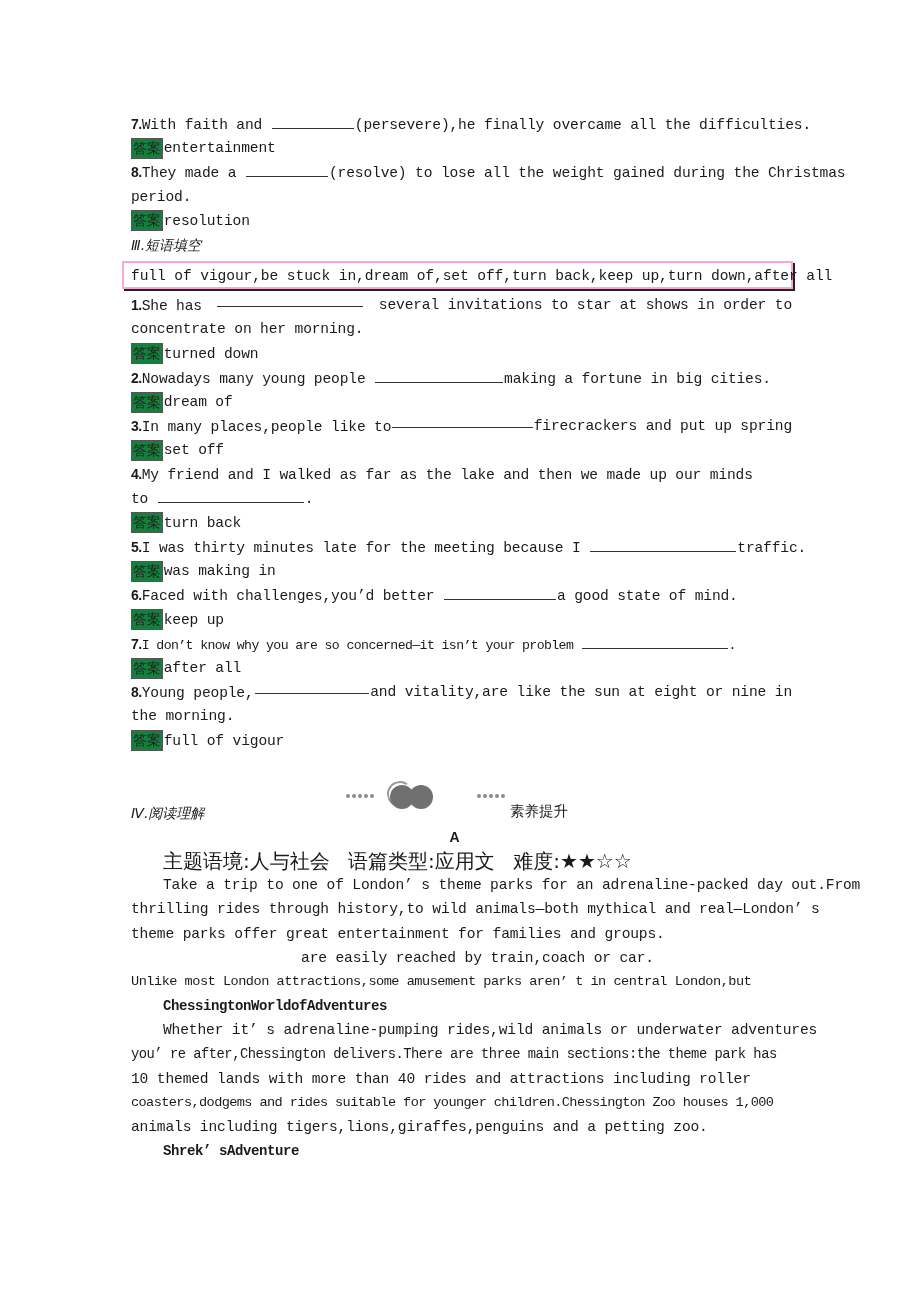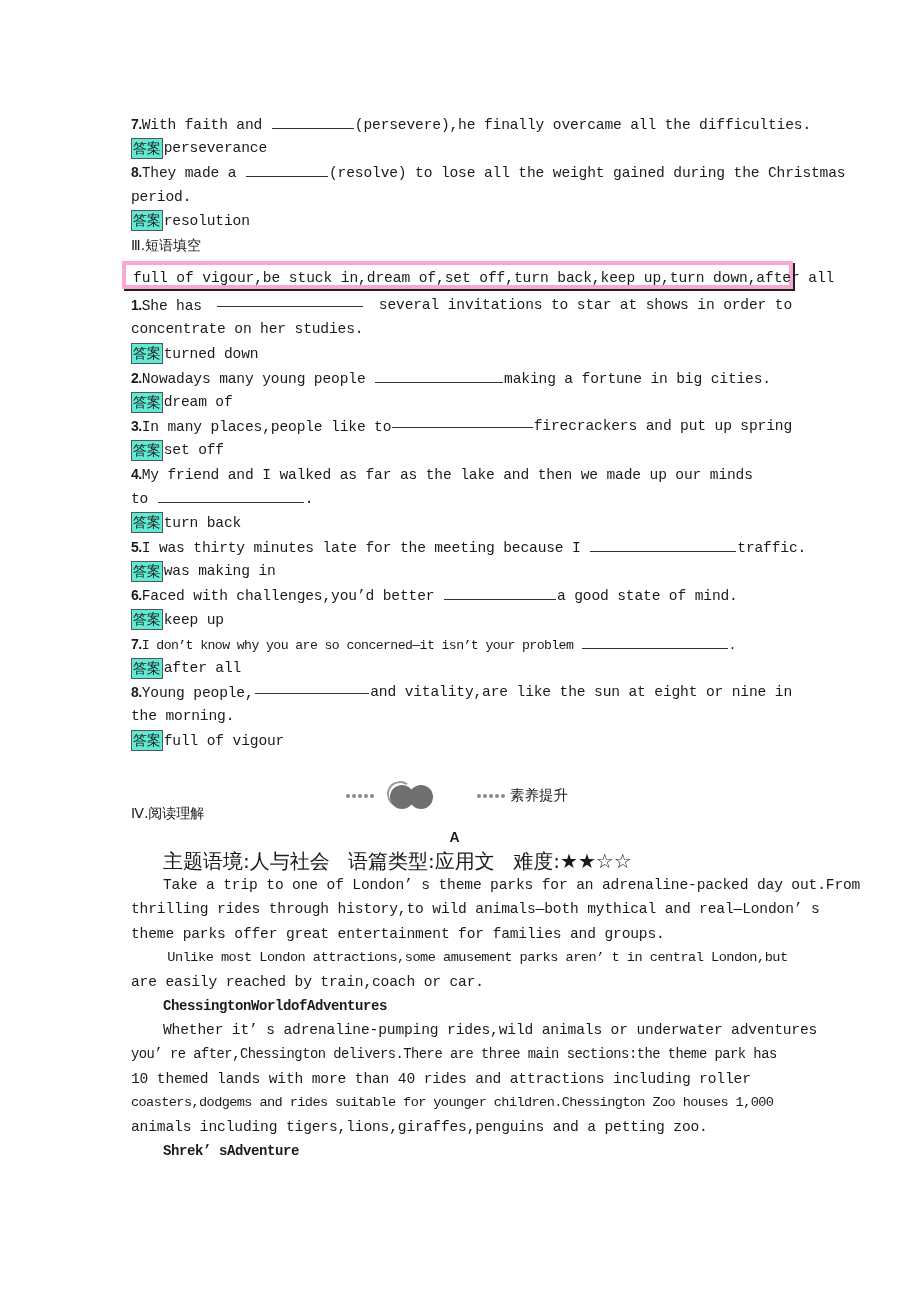--- a/index.html
+++ b/index.html
@@ -42,46 +42,47 @@
     }
     .blank {
       display: inline-block;
       border-bottom: 1px solid #333;
       height: 14px;
       vertical-align: baseline;
       margin: 0 1px;
     }
     .ans-badge {
       display: inline-block;
-      background: #5eead4;
+      background: #15803d;
       border: 1px solid #555;
       font-family: "DejaVu Sans", sans-serif;
       font-size: 14px;
       line-height: 19px;
       height: 21px;
       padding: 0 1px;
       vertical-align: middle;
       margin-right: 1px;
       color: #222;
     }
     .ans-text {
       vertical-align: middle;
     }
     .section-h {
       font-family: "DejaVu Sans", sans-serif;
       font-size: 14px;
       height: 24.2px;
       line-height: 24.2px;
+      font-style: italic;
     }
     .wordbox {
       margin-top: 4px;
       margin-left: -9px;
       width: 671px;
       height: 28px;
-      border: 4px solid #f9a8d4;
+      border: 2px solid #f9a8d4;
       box-shadow: 2px 2px 0 #222;
       line-height: 26px;
       padding-left: 7px;
       font-family: "Liberation Mono", "DejaVu Sans Mono", monospace;
       font-size: 14.6px;
       letter-spacing: -0.1px;
       white-space: nowrap;
       margin-bottom: 4px;
     }
     .divider {
@@ -119,21 +120,21 @@
       height: 26px;
       border-radius: 50%;
       border: 2px solid #9a9a9a;
       border-right-color: transparent;
       border-bottom-color: transparent;
       transform: rotate(-10deg);
     }
     .divider-label {
       position: absolute;
       left: 164px;
-      top: 5px;
+      top: 21px;
       font-family: "DejaVu Sans", sans-serif;
       font-size: 14.5px;
       color: #222;
     }
     .center-letter {
       text-align: center;
       height: 24.2px;
       line-height: 24.2px;
       font-family: "Liberation Sans", sans-serif;
       font-weight: bold;
@@ -162,41 +163,41 @@
 </head>
 <body>
 
 <div class="page">
 
   <div class="line">
     <span class="qnum">7.</span><span>With faith and</span>
     <span class="blank" style="width:82px"></span><span>(persevere),he finally overcame all the difficulties.</span>
   </div>
   <div class="line">
-    <span class="ans-badge">答案</span><span class="ans-text">perseverance</span>
+    <span class="ans-badge">答案</span><span class="ans-text">entertainment</span>
   </div>
 
   <div class="line">
     <span class="qnum">8.</span><span>They made a</span>
     <span class="blank" style="width:82px"></span><span>(resolve) to lose all the weight gained during the Christmas</span>
   </div>
   <div class="line">period.</div>
   <div class="line">
     <span class="ans-badge">答案</span><span class="ans-text">resolution</span>
   </div>
 
   <div class="section-h">Ⅲ.短语填空</div>
   <div class="wordbox">full of vigour,be stuck in,dream of,set off,turn back,keep up,turn down,after all</div>
 
   <div class="line just">
     <span><span class="qnum">1.</span><span>She has</span></span>
     <span class="blank" style="width:146px"></span>
     <span>several invitations to star at shows in order to</span>
   </div>
-  <div class="line">concentrate on her studies.</div>
+  <div class="line">concentrate on her morning.</div>
   <div class="line">
     <span class="ans-badge">答案</span><span class="ans-text">turned down</span>
   </div>
 
   <div class="line">
     <span class="qnum">2.</span><span>Nowadays many young people</span>
     <span class="blank" style="width:128px"></span><span>making a fortune in big cities.</span>
   </div>
   <div class="line">
     <span class="ans-badge">答案</span><span class="ans-text">dream of</span>
@@ -265,22 +266,22 @@
     <span>语篇类型:应用文</span>
     <span>难度:★★☆☆</span>
   </div>
 
   <div class="para">
     <div class="line just">Take a trip to one of London’ s theme parks for an adrenaline-packed day out.From</div>
     <div class="line">thrilling rides through history,to wild animals—both mythical and real—London’ s</div>
     <div class="line">theme parks offer great entertainment for families and groups.</div>
   </div>
   <div class="para">
+    <div class="line">are easily reached by train,coach or car.</div>
     <div class="line" style="font-size:13.6px;letter-spacing:-0.5px;">Unlike most London attractions,some amusement parks aren’ t in central London,but</div>
-    <div class="line">are easily reached by train,coach or car.</div>
   </div>
   <div class="subhead">ChessingtonWorldofAdventures</div>
   <div class="para">
     <div class="line">Whether it’ s adrenaline-pumping rides,wild animals or underwater adventures</div>
     <div class="line" style="font-size:13.8px;letter-spacing:-0.5px;">you’ re after,Chessington delivers.There are three main sections:the theme park has</div>
     <div class="line">10 themed lands with more than 40 rides and attractions including roller</div>
     <div class="line" style="font-size:13.6px;letter-spacing:-0.6px;">coasters,dodgems and rides suitable for younger children.Chessington Zoo houses 1,000</div>
     <div class="line">animals including tigers,lions,giraffes,penguins and a petting zoo.</div>
   </div>
   <div class="subhead">Shrek’ sAdventure</div>

